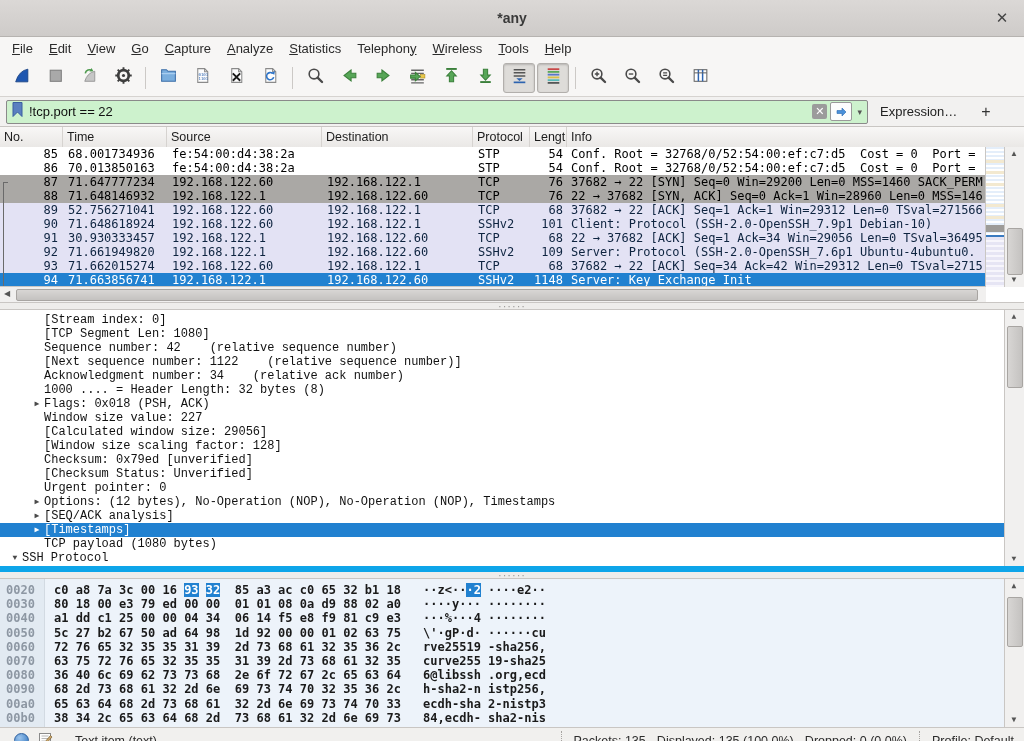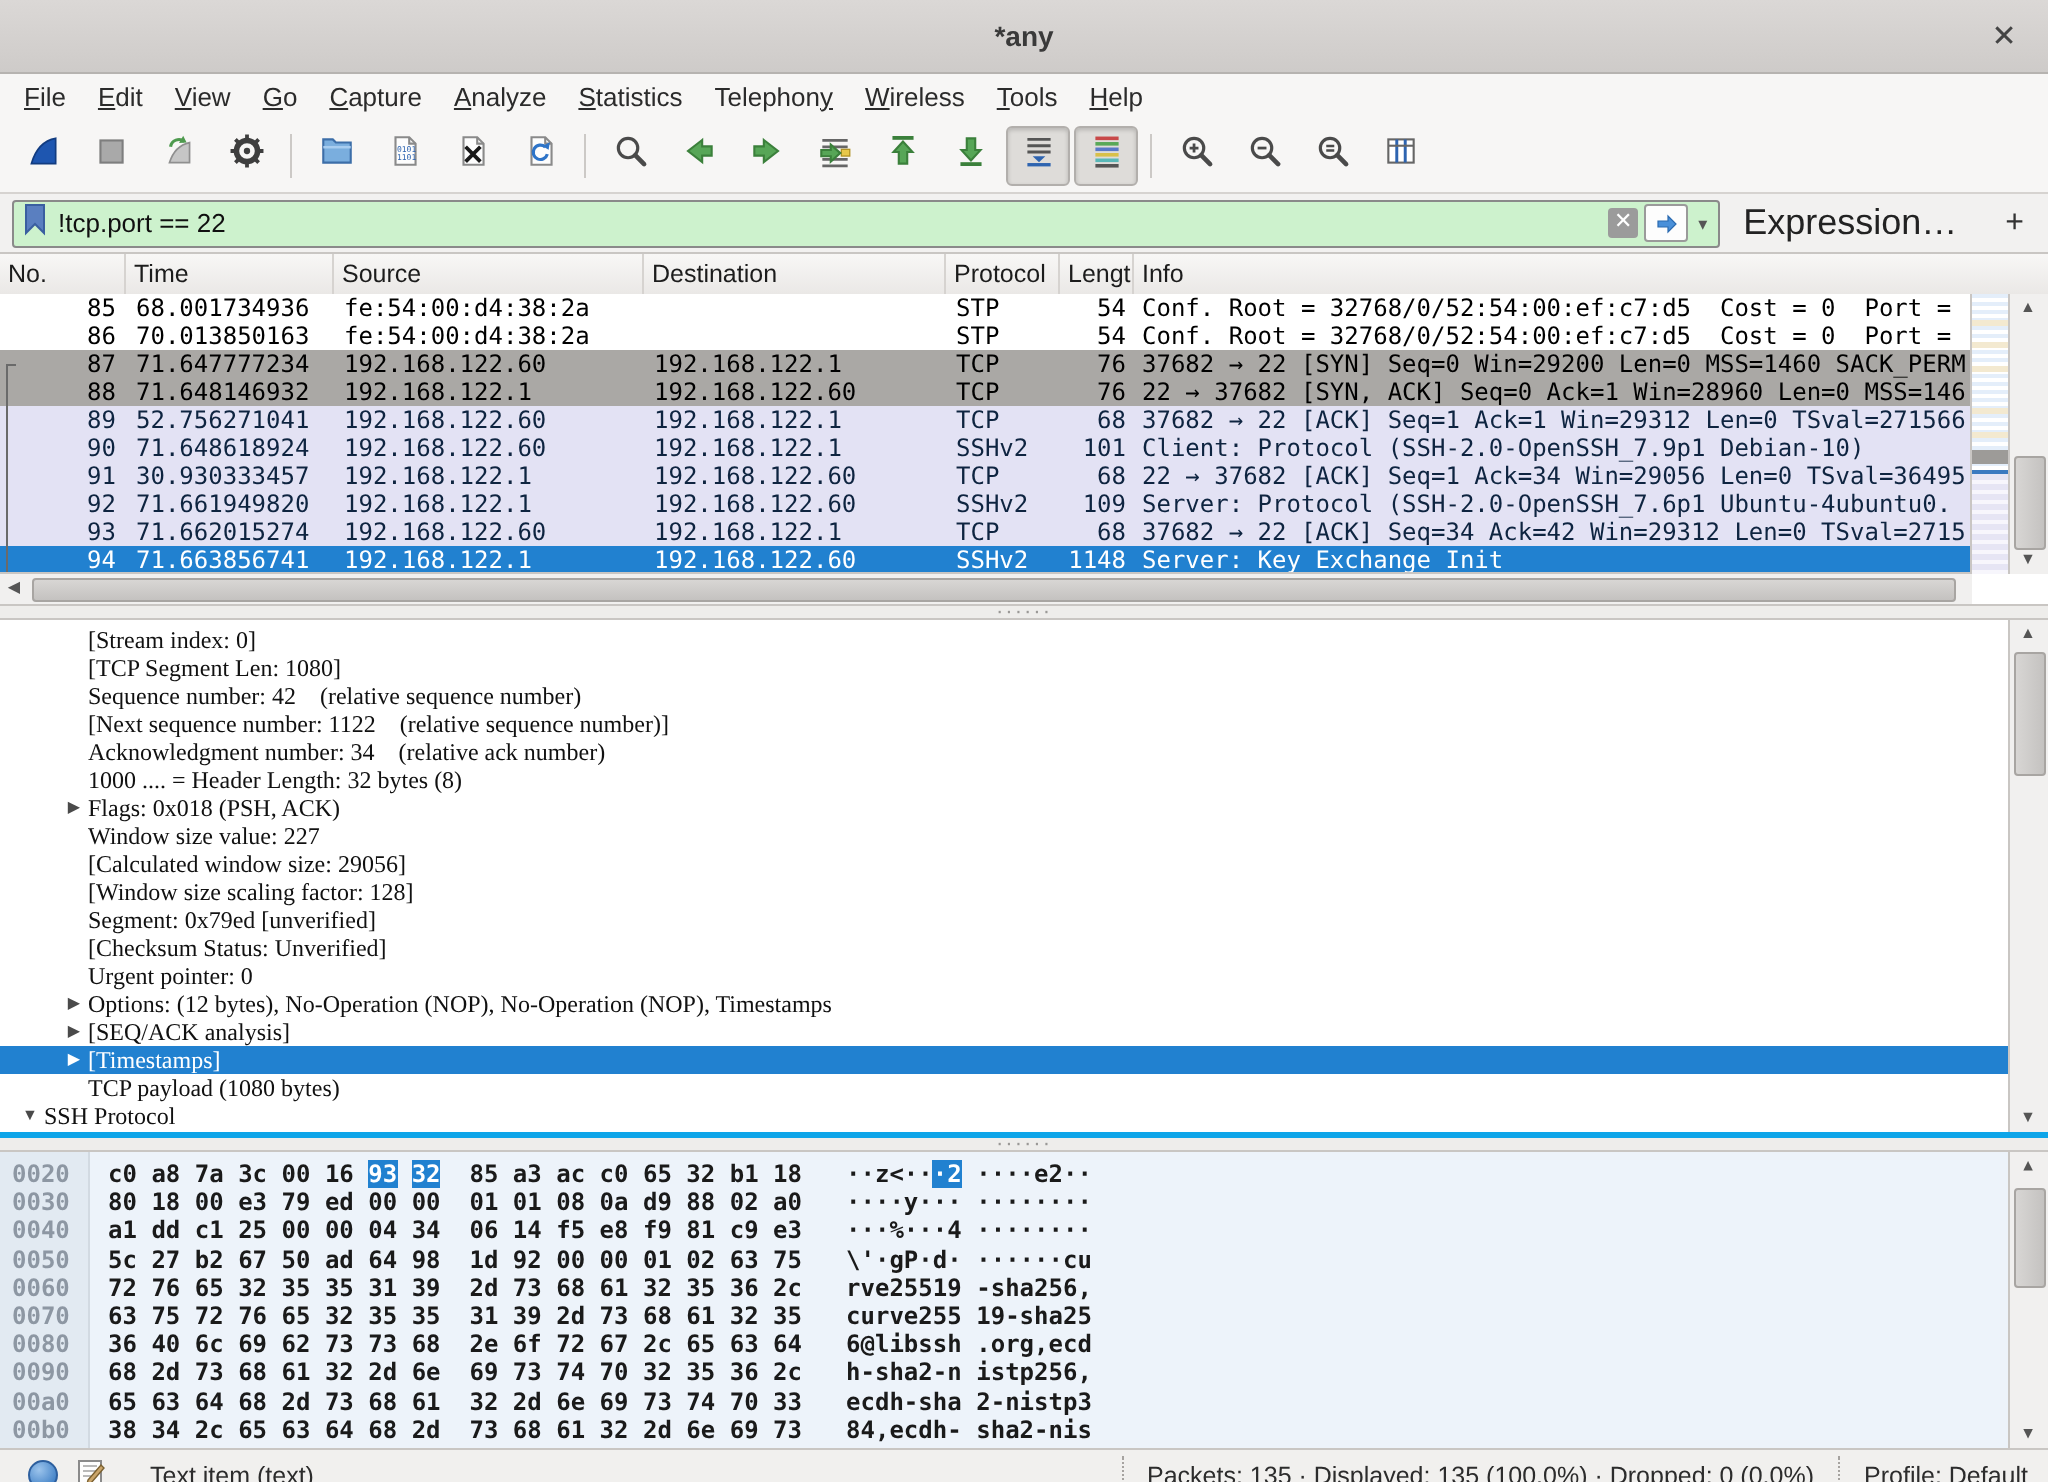--- a/index.html
+++ b/index.html
@@ -29,21 +29,21 @@
   .filterbar{height:29px;background:#f2f1f0;border-bottom:1px solid #c9c6c3;display:flex;align-items:center;padding:0 6px;}
   .filter-field{width:856px;height:22px;background:#cdf2cd;border:1px solid #8a8a8a;border-radius:2px;
                 display:flex;align-items:center;padding:0 2px;}
   .bm{flex:none;margin:0 3px 0 2px;}
   .filter-input{flex:1;background:transparent;border:none;outline:none;font-family:"Liberation Sans",sans-serif;
                 font-size:13px;color:#101010;padding:0 2px;}
   .ffbtn{flex:none;display:flex;align-items:center;justify-content:center;}
   .clear-btn{width:15px;height:15px;background:#9b9b9b;border-radius:2px;color:#fff;font-size:11px;line-height:15px;text-align:center;margin-right:3px;}
   .apply-btn{width:20px;height:17px;background:#fdfdfd;border:1px solid #9a9a9a;border-radius:2px;margin-right:2px;}
   .caret{font-size:9px;color:#555;padding:0 3px;}
-  .expr-label{font-size:18px;color:#222;margin:0 10px 0 12px;white-space:nowrap;}
+  .expr-label{font-size:13px;color:#222;margin:0 10px 0 12px;white-space:nowrap;}
   .plus-btn{font-size:16px;color:#333;margin-left:8px;padding:0 6px;}
 
   
   .plist{position:relative;height:175px;background:#fff;border-bottom:1px solid #c9c6c3;}
   .plist-header{display:flex;height:20px;background:linear-gradient(#f8f7f6,#eae8e6);border-bottom:1px solid #c6c3c0;
                 font-size:12.5px;color:#1c1c1c;overflow:hidden;}
   .hcol{border-right:1px solid #d6d3d0;padding:3px 0 0 4px;overflow:hidden;white-space:nowrap;box-sizing:border-box;flex:none;}
   .hcol.last{flex:1;border-right:none;}
   .rows{position:absolute;top:20px;left:0;right:38px;bottom:15px;overflow:hidden;
         font-family:"DejaVu Sans Mono",monospace;font-size:12px;}
@@ -78,22 +78,22 @@
   .mm-blue{position:absolute;left:0;right:0;top:63%;height:2px;background:#3a7ac0;}
   .mm-lav{position:absolute;left:0;right:0;top:64%;bottom:0;
           background:repeating-linear-gradient(180deg,#e6e5f4 0 3px,#f7f6fc 3px 5px);}
 
   
   .splitter{height:6px;background:#eeedeb;border-bottom:1px solid #c9c6c3;position:relative;}
   .splitter::after{content:"······";position:absolute;left:50%;top:-3px;transform:translateX(-50%);
                    color:#9a9896;font-size:11px;letter-spacing:1px;}
 
   
-  .details{position:relative;height:256px;background:#fff;overflow:hidden;border-bottom:3px solid #0ea5e9;
-           font-family:Liberation Serif, serif;font-size:12px;color:#111;}
+  .details{position:relative;height:256px;background:#fff;overflow:hidden;border-bottom:6px solid #0ea5e9;
+           font-family:Liberation Mono, monospace;font-size:12px;color:#111;}
   .dlines{position:absolute;top:3px;left:0;right:19px;}
   .dline{height:14px;line-height:14px;white-space:pre;display:flex;align-items:center;}
   .dline .arrow{width:14px;flex:none;text-align:center;font-size:8px;color:#4a4a4a;}
   .dline .dtext{white-space:pre;}
   .dline.sel{background:#2181d0;color:#fff;}
   .dline.sel .arrow{color:#fff;}
   .dscroll{position:absolute;top:0;right:0;width:19px;bottom:0;background:#f1f0ef;border-left:1px solid #c9c6c3;}
 
   
   .hexpane{position:relative;height:148px;background:#edf3fa;overflow:hidden;
@@ -439,21 +439,21 @@
         <div class="dline" style="padding-left: 30px;"><span class="arrow"></span><span class="dtext">[Stream index: 0]</span></div>
         <div class="dline" style="padding-left: 30px;"><span class="arrow"></span><span class="dtext">[TCP Segment Len: 1080]</span></div>
         <div class="dline" style="padding-left: 30px;"><span class="arrow"></span><span class="dtext">Sequence number: 42    (relative sequence number)</span></div>
         <div class="dline" style="padding-left: 30px;"><span class="arrow"></span><span class="dtext">[Next sequence number: 1122    (relative sequence number)]</span></div>
         <div class="dline" style="padding-left: 30px;"><span class="arrow"></span><span class="dtext">Acknowledgment number: 34    (relative ack number)</span></div>
         <div class="dline" style="padding-left: 30px;"><span class="arrow"></span><span class="dtext">1000 .... = Header Length: 32 bytes (8)</span></div>
         <div class="dline" style="padding-left: 30px;"><span class="arrow">▶</span><span class="dtext">Flags: 0x018 (PSH, ACK)</span></div>
         <div class="dline" style="padding-left: 30px;"><span class="arrow"></span><span class="dtext">Window size value: 227</span></div>
         <div class="dline" style="padding-left: 30px;"><span class="arrow"></span><span class="dtext">[Calculated window size: 29056]</span></div>
         <div class="dline" style="padding-left: 30px;"><span class="arrow"></span><span class="dtext">[Window size scaling factor: 128]</span></div>
-        <div class="dline" style="padding-left: 30px;"><span class="arrow"></span><span class="dtext">Segment: 0x79ed [unverified]</span></div>
+        <div class="dline" style="padding-left: 30px;"><span class="arrow"></span><span class="dtext">Checksum: 0x79ed [unverified]</span></div>
         <div class="dline" style="padding-left: 30px;"><span class="arrow"></span><span class="dtext">[Checksum Status: Unverified]</span></div>
         <div class="dline" style="padding-left: 30px;"><span class="arrow"></span><span class="dtext">Urgent pointer: 0</span></div>
         <div class="dline" style="padding-left: 30px;"><span class="arrow">▶</span><span class="dtext">Options: (12 bytes), No-Operation (NOP), No-Operation (NOP), Timestamps</span></div>
         <div class="dline" style="padding-left: 30px;"><span class="arrow">▶</span><span class="dtext">[SEQ/ACK analysis]</span></div>
         <div class="dline sel" style="padding-left: 30px;"><span class="arrow">▶</span><span class="dtext">[Timestamps]</span></div>
         <div class="dline" style="padding-left: 30px;"><span class="arrow"></span><span class="dtext">TCP payload (1080 bytes)</span></div>
         <div class="dline" style="padding-left: 8px;"><span class="arrow">▼</span><span class="dtext">SSH Protocol</span></div>
         <div class="dline" style="padding-left: 30px;"><span class="arrow">▶</span><span class="dtext">SSH Version 2 (encryption:chacha20-poly1305@openssh.com mac:&lt;implicit&gt; compression:none)</span></div>
       </div>
     <div class="dscroll">

